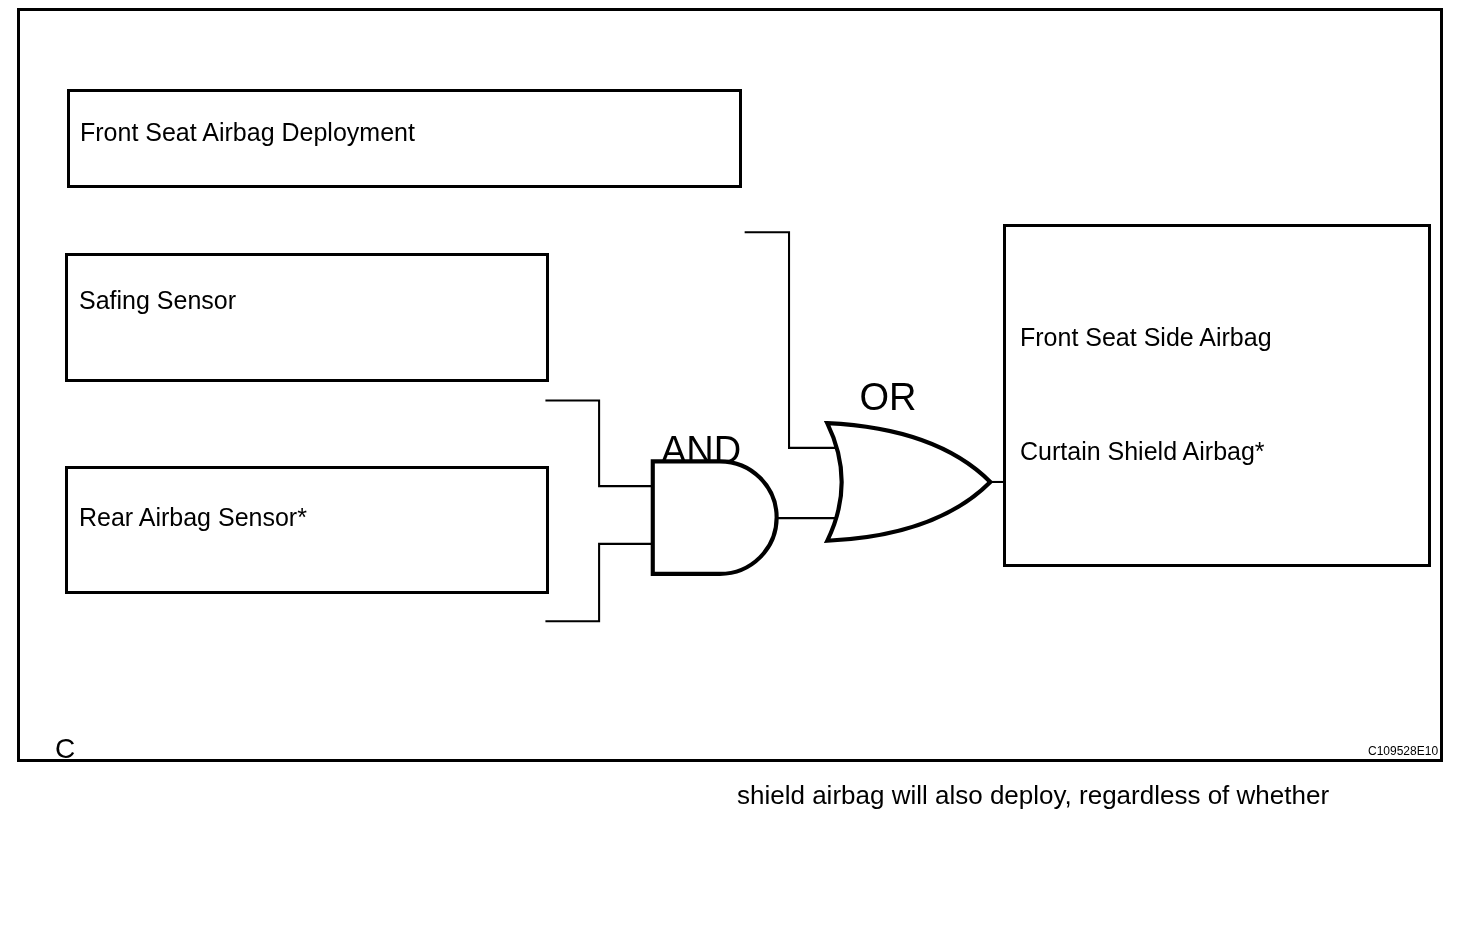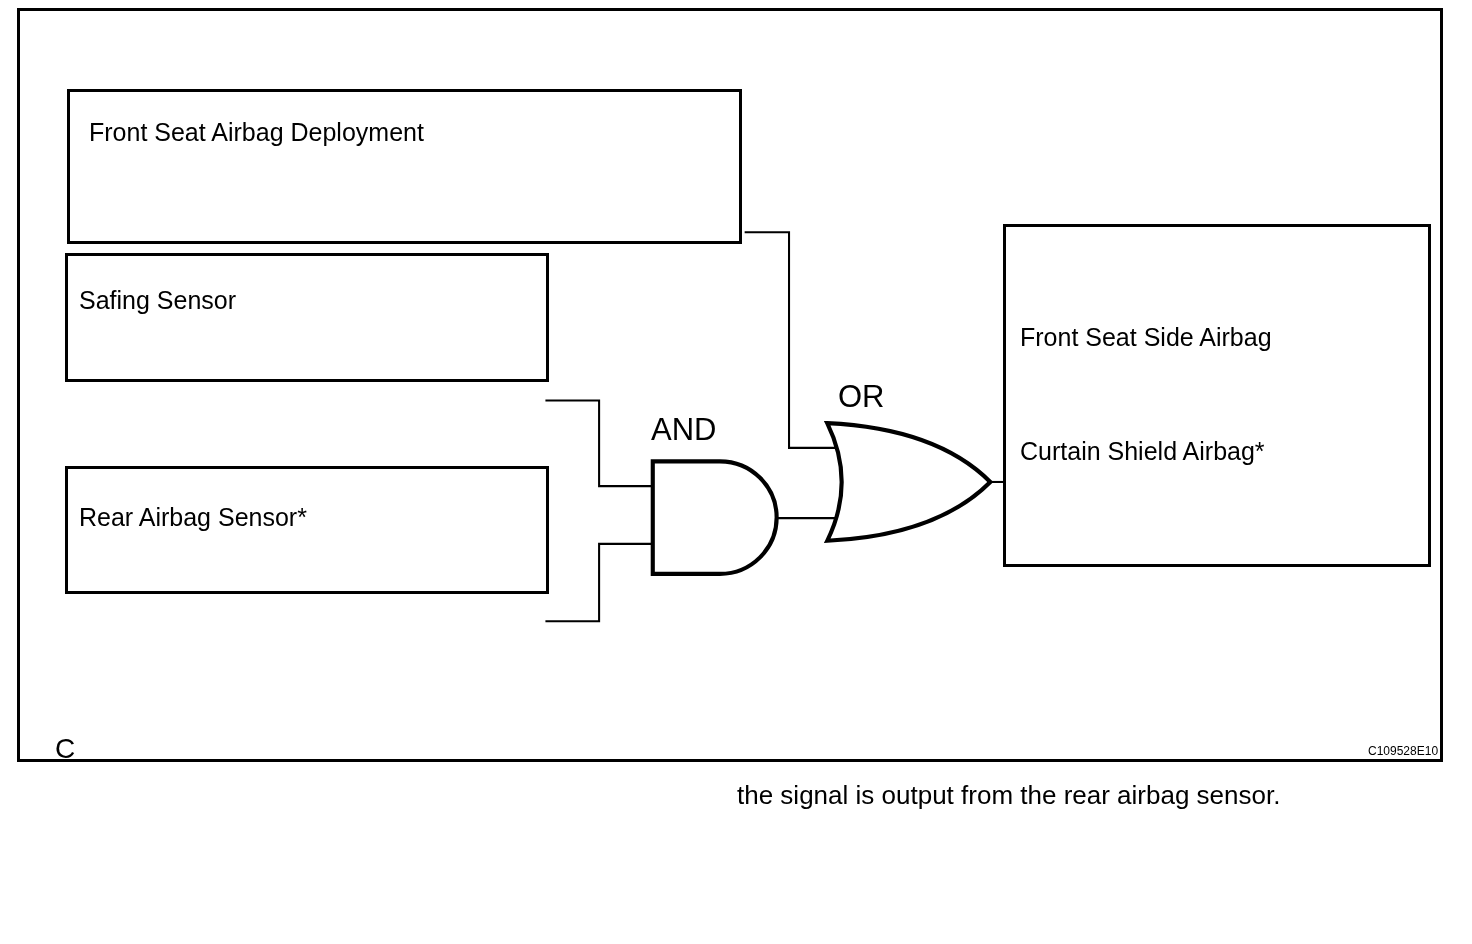--- a/index.html
+++ b/index.html
@@ -27,21 +27,21 @@
     background: #ffffff;
   }
   .node-box {
     position: absolute;
     border: 3px solid #000;
     box-sizing: border-box;
     background: #ffffff;
     font-size: 25px;
     line-height: 30px;
   }
-  .box-input1 { left: 47px;  top: 78px;  width: 675px; height: 155px; padding: 25px 0 0 19px; }
+  .box-input1 { left: 47px;  top: 78px;  width: 675px; height: 99px; padding: 25px 0 0 10px; }
   .box-input2 { left: 45px;  top: 242px; width: 484px; height: 129px; padding: 29px 4px 0 11px; }
   .box-input3 { left: 45px;  top: 455px; width: 484px; height: 128px; padding: 33px 0 0 11px; }
   .box-output { left: 983px; top: 213px; width: 428px; height: 343px; }
   .out-line {
     position: absolute;
     left: 14px;
     font-size: 25px;
     line-height: 30px;
     white-space: nowrap;
   }
@@ -50,24 +50,25 @@
   .wiring-svg {
     position: absolute;
     left: 0;
     top: 0;
     width: 1472px;
     height: 944px;
     pointer-events: none;
   }
   .gate-label {
     position: absolute;
-    font-size: 31px;
+    font-size: 38px;
     line-height: 34px;
+    text-align: center;
   }
-  .and-label { left: 631px; top: 402px; width: 100px; }
+  .and-label { left: 631px; top: 422px; width: 100px; }
   .or-label  { left: 818px; top: 369px; width: 100px; }
   .corner-label {
     position: absolute;
     left: 35px;
     top: 723px;
     font-size: 28px;
     line-height: 30px;
   }
   .figure-code {
     position: absolute;
@@ -128,16 +129,16 @@
     </div>
 
     <div class="gate-label and-label">AND</div>
     <div class="gate-label or-label">OR</div>
 
     <div class="corner-label">C</div>
     <div class="figure-code">C109528E10</div>
   </div>
 
   <div class="hint-block">
-    <div>the signal is output from the rear airbag sensor.</div>
+    <div>shield airbag will also deploy, regardless of whether</div>
   </div>
 
 </div>
 
 </body></html>

